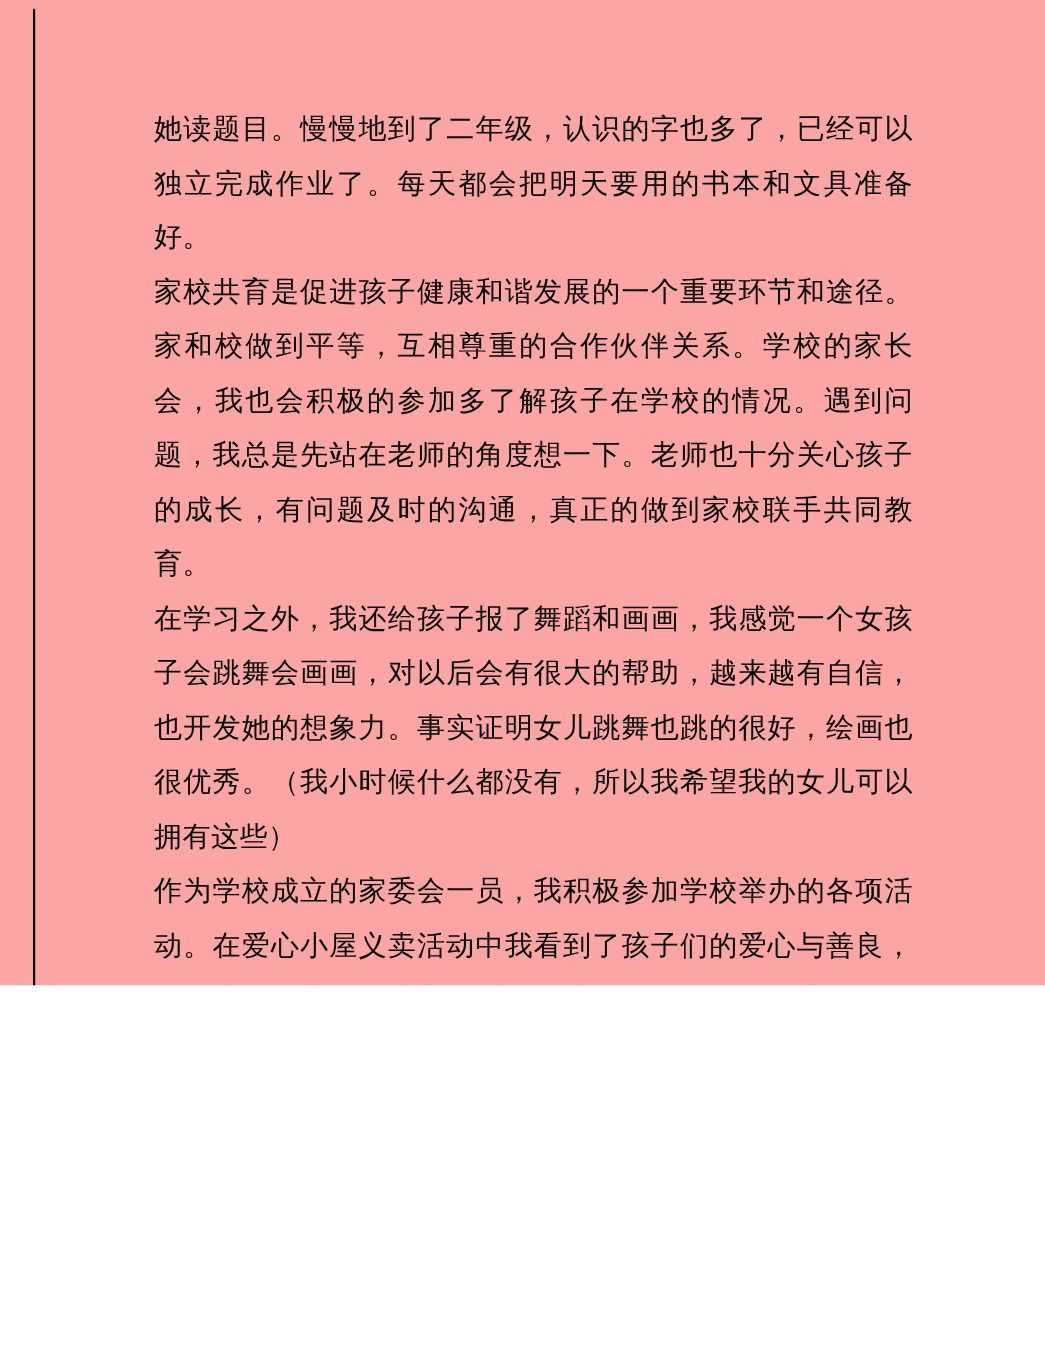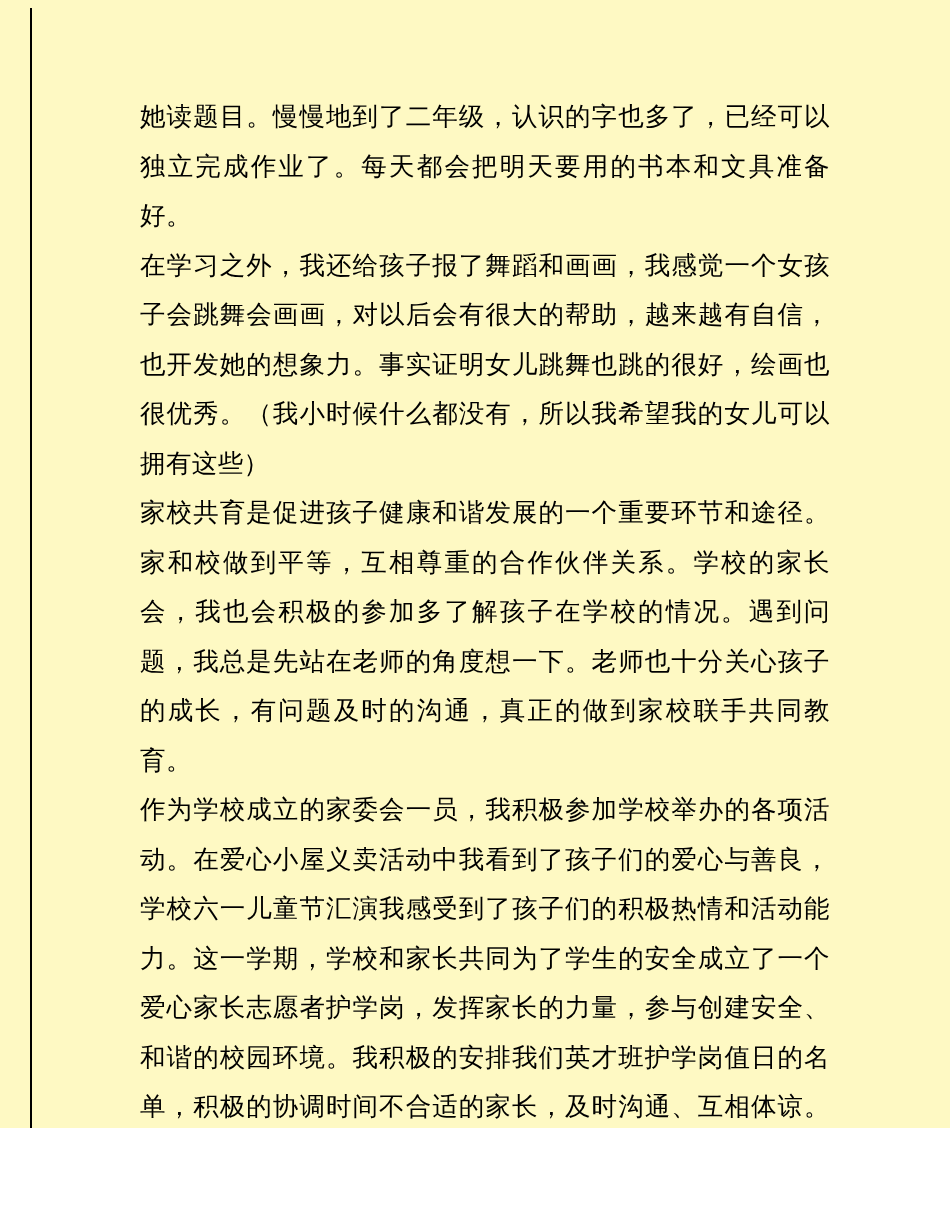--- a/index.html
+++ b/index.html
@@ -5,22 +5,22 @@
   html, body {
     margin: 0;
     padding: 0;
     background: #ffffff;
   }
   body {
     font-family: "Liberation Serif", "DejaVu Serif", serif;
   }
   .page {
     width: 950px;
-    height: 1128px;
-    background: #fef9c3;
+    height: 896px;
+    background: #fca5a5;
     position: relative;
     box-sizing: border-box;
     overflow: hidden;
   }
   .page-border {
     position: absolute;
     left: 30px;
     top: 8px;
     width: 2px;
     height: 1213px;
@@ -43,17 +43,17 @@
     font-family: "Liberation Serif", "DejaVu Serif", serif;
   }
 </style>
 </head>
 <body>
 
 <div class="page">
   <div class="page-border"></div>
   <div class="doc-body">
     <p class="para">她读题目。慢慢地到了二年级，认识的字也多了，已经可以独立完成作业了。每天都会把明天要用的书本和文具准备好。</p>
+    <p class="para">家校共育是促进孩子健康和谐发展的一个重要环节和途径。家和校做到平等，互相尊重的合作伙伴关系。学校的家长会，我也会积极的参加多了解孩子在学校的情况。遇到问题，我总是先站在老师的角度想一下。老师也十分关心孩子的成长，有问题及时的沟通，真正的做到家校联手共同教育。</p>
     <p class="para">在学习之外，我还给孩子报了舞蹈和画画，我感觉一个女孩子会跳舞会画画，对以后会有很大的帮助，越来越有自信，也开发她的想象力。事实证明女儿跳舞也跳的很好，绘画也很优秀。（我小时候什么都没有，所以我希望我的女儿可以拥有这些）</p>
-    <p class="para">家校共育是促进孩子健康和谐发展的一个重要环节和途径。家和校做到平等，互相尊重的合作伙伴关系。学校的家长会，我也会积极的参加多了解孩子在学校的情况。遇到问题，我总是先站在老师的角度想一下。老师也十分关心孩子的成长，有问题及时的沟通，真正的做到家校联手共同教育。</p>
     <p class="para">作为学校成立的家委会一员，我积极参加学校举办的各项活动。在爱心小屋义卖活动中我看到了孩子们的爱心与善良，学校六一儿童节汇演我感受到了孩子们的积极热情和活动能力。这一学期，学校和家长共同为了学生的安全成立了一个爱心家长志愿者护学岗，发挥家长的力量，参与创建安全、和谐的校园环境。我积极的安排我们英才班护学岗值日的名单，积极的协调时间不合适的家长，及时沟通、互相体谅。有问题及时的沟通，我也会去替她值班。我愿意和所有家长一起为了孩子</p>
   </div>
 </div>
 
 </body></html>

